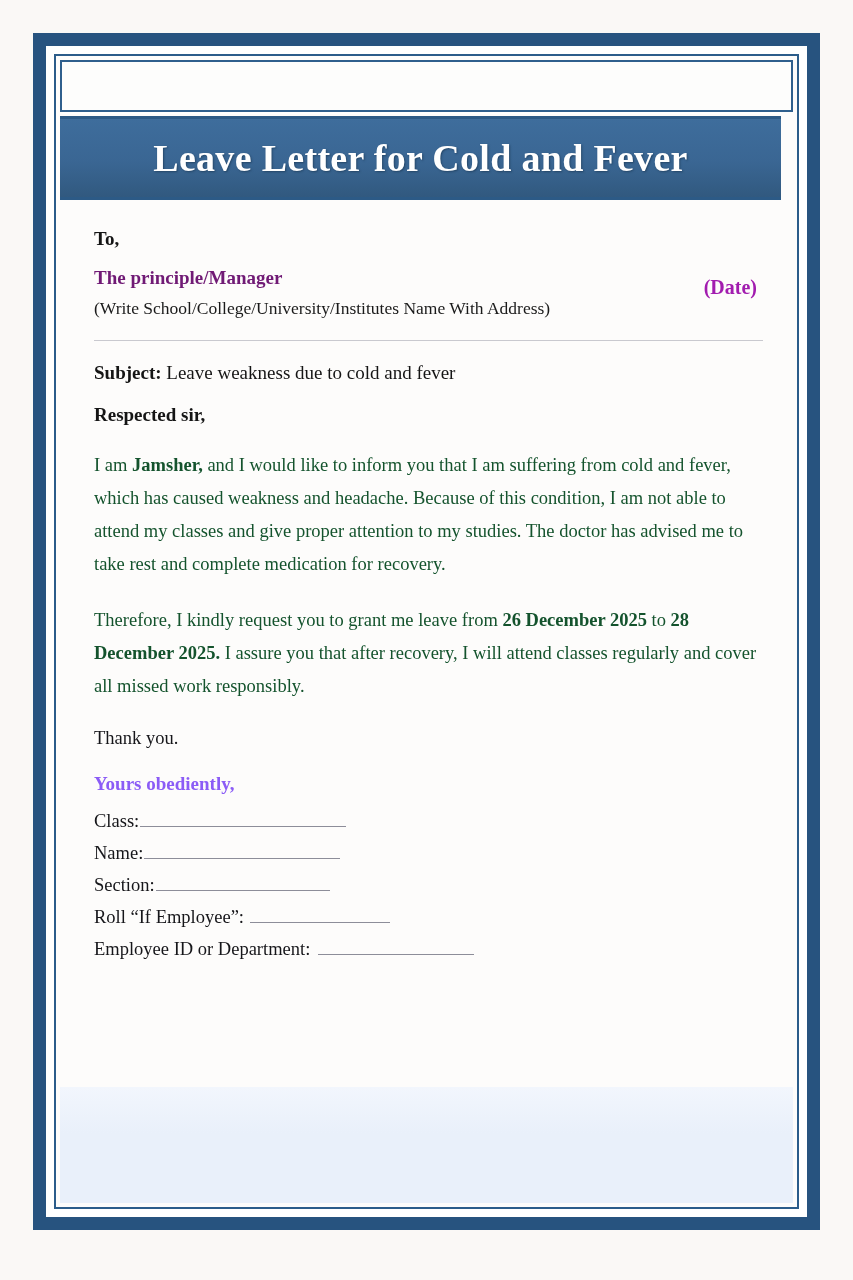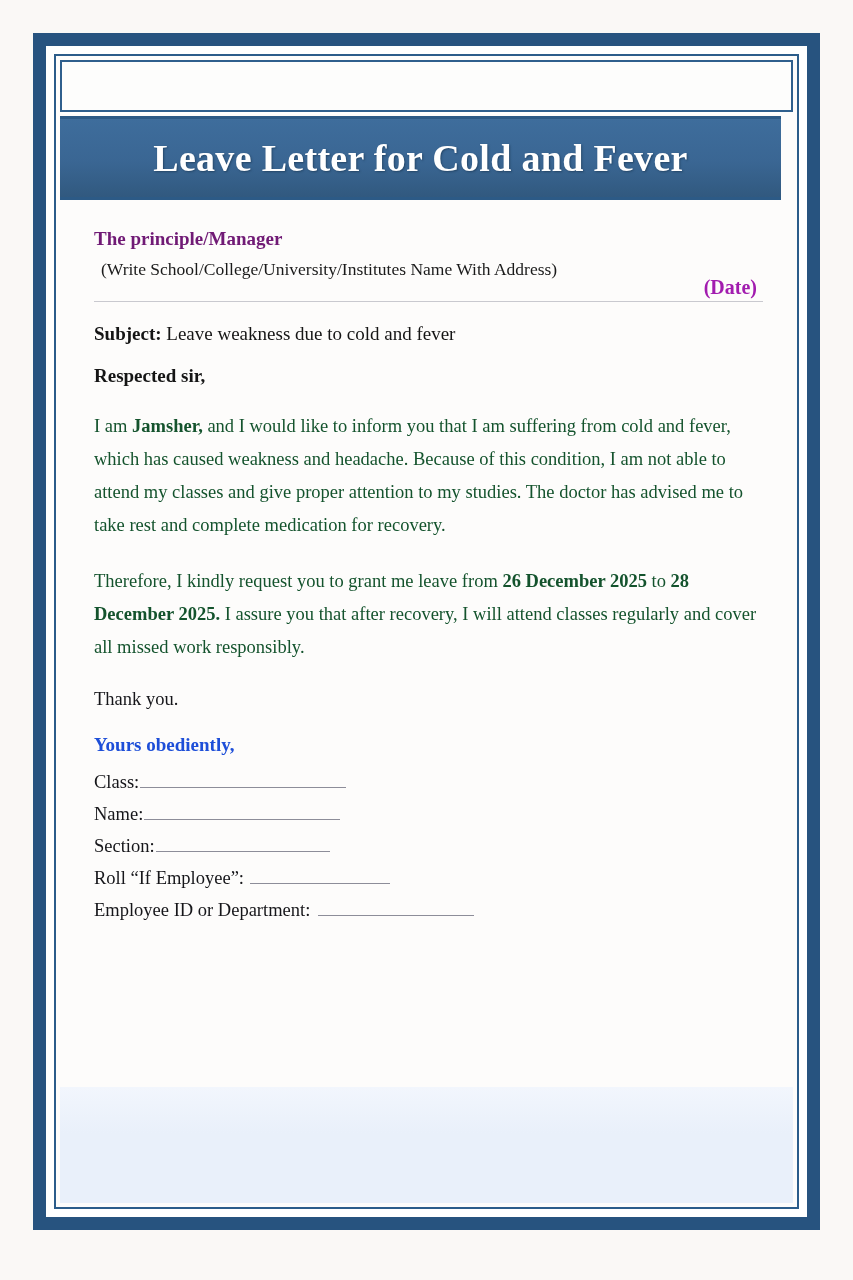--- a/index.html
+++ b/index.html
@@ -111,21 +111,21 @@
   }
   .line-principal {
     font-size: 19px;
     font-weight: bold;
     color: #701a75;
     margin: 0 0 9px 0;
   }
   .line-institute {
     font-size: 17.5px;
     color: #1a1a1a;
-    margin: 7px;
+    margin: 0;
   }
   .date-label {
     position: absolute;
     right: 6px;
     top: 48px;
     font-size: 20px;
     font-weight: bold;
     color: #a21caf;
   }
 
@@ -160,21 +160,21 @@
   .para b { font-weight: bold; }
 
   .thanks {
     font-size: 18.5px;
     color: #16161a;
     margin: 26px 0 0 0;
   }
   .closing {
     font-size: 19px;
     font-weight: bold;
-    color: #1d4ed8;
+    color: #8b5cf6;
     margin: 24px 0 0 0;
   }
 
   
   .fields { margin-top: 16px; }
   .field-row {
     display: flex;
     align-items: baseline;
     margin-bottom: 11px;
     font-size: 18.5px;
@@ -215,20 +215,21 @@
       <span class="title-text">Leave Letter for Cold and Fever</span>
     </div>
 
     <div class="doc-body">
 
       <div class="footer-band"></div>
 
       <div class="content">
 
         <div class="addr-block">
+          <p class="line-to">To,</p>
           <p class="line-principal">The principle/Manager</p>
           <p class="line-institute">(Write School/College/University/Institutes Name With Address)</p>
           <span class="date-label">(Date)</span>
         </div>
 
         <hr class="divider">
 
         <p class="subject-line">
           <b>Subject:</b><span> Leave weakness due to cold and fever</span>
         </p>

